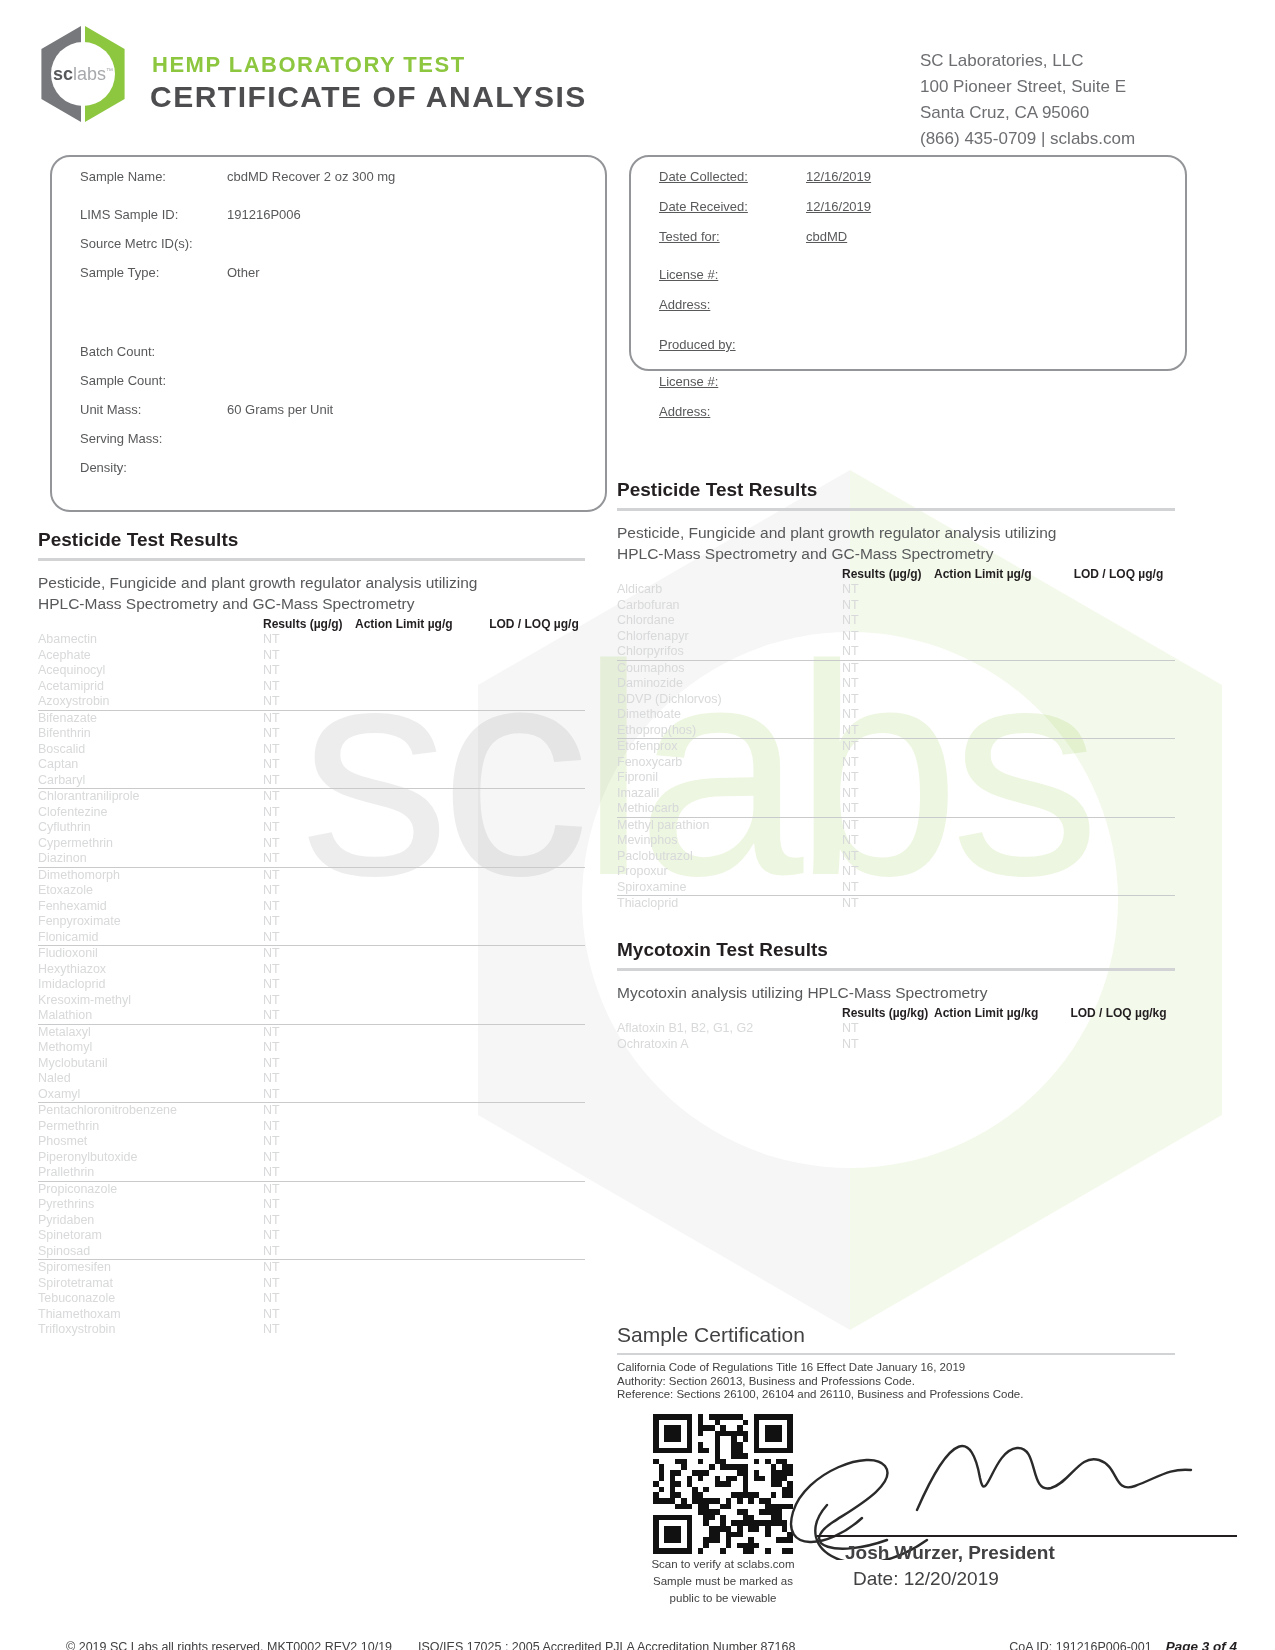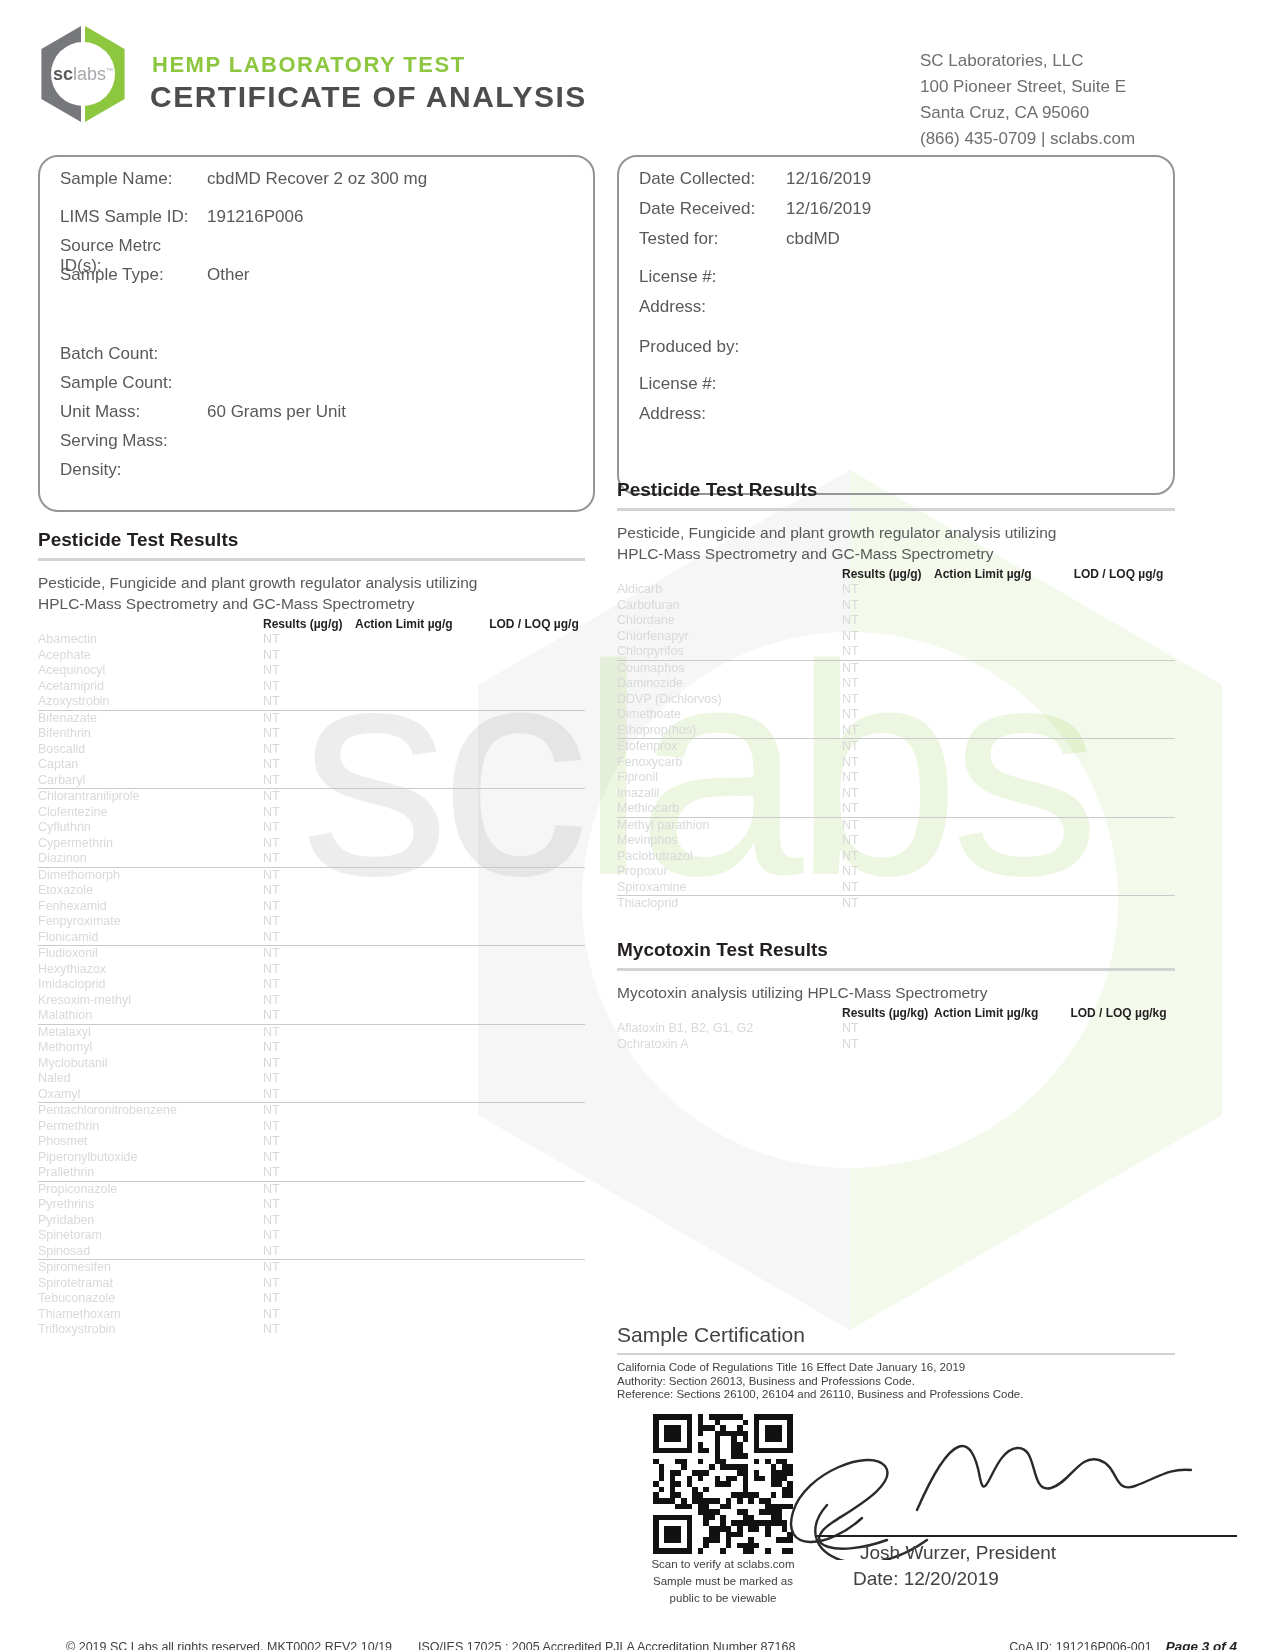--- a/index.html
+++ b/index.html
@@ -14,23 +14,23 @@
   .content{position:relative;z-index:1;}
   
   .logo{position:absolute;left:40px;top:24px;}
   .doc-type{position:absolute;left:152px;top:52px;font-size:22px;font-weight:bold;
             letter-spacing:1.5px;color:#8dc63f;}
   .doc-title{position:absolute;left:150px;top:80px;font-size:30px;font-weight:bold;
              letter-spacing:1.5px;color:#4d4d4f;}
   .lab-info{position:absolute;left:920px;top:48px;font-size:17px;line-height:26px;color:#6d6e71;}
   
   .info-box{position:absolute;border:2px solid #939598;border-radius:20px;
-            padding:12px 0 0 20px;box-sizing:border-box;font-size:17px;color:#58595b;}
+            padding:12px 0 0 28px;box-sizing:border-box;font-size:13px;color:#58595b;margin-left:12px;}
   .box-sample{left:38px;top:155px;width:557px;height:357px;}
-  .box-client{left:617px;top:155px;width:558px;height:340px;}
+  .box-client{left:617px;top:155px;width:558px;height:216px;text-decoration:underline;}
   .info-row{display:flex;}
   .info-row .lbl{width:147px;flex:none;}
   .box-sample .info-row{height:29px;}
   .box-sample .info-row:nth-of-type(1){margin-bottom:9px;}
   .box-sample .info-row:nth-of-type(5){margin-top:50px;}
   .box-client .info-row{height:30px;}
   .box-client .info-row:nth-of-type(4){margin-top:8px;}
   .box-client .info-row:nth-of-type(6){margin-top:10px;}
   .box-client .info-row:nth-of-type(7){margin-top:7px;}
   
@@ -50,21 +50,21 @@
   .sec-cert{left:617px;top:1322px;width:558px;height:290px;}
   .cert-title{font-size:21px;font-weight:normal;color:#414042;line-height:26px;}
   .cert-rule{border:none;border-top:2px solid #d1d3d4;margin:5px 0 0 0;}
   .cert-line{font-size:11.5px;line-height:13.5px;color:#414042;}
   .cert-lines{margin-top:6px;}
   .qr-wrap{position:absolute;left:18px;top:92px;width:176px;text-align:center;}
   .qr-box{width:140px;height:140px;margin:0 auto;background:#fff;}
   .qr-caption{font-size:11.5px;line-height:14px;color:#414042;margin-top:3px;}
   .sig-svg{position:absolute;left:150px;top:68px;}
   .sig-line{position:absolute;left:200px;top:213px;width:420px;border-top:2px solid #231f20;}
-  .sig-name{position:absolute;left:243px;top:220px;font-size:19px;color:#414042;}
+  .sig-name{position:absolute;left:228px;top:220px;font-size:19px;color:#414042;font-weight:bold;}
   .sig-date{position:absolute;left:236px;top:246px;font-size:19px;color:#414042;}
   
   .footer{position:absolute;left:38px;top:1600px;width:1199px;display:flex;align-items:baseline;
           font-size:12.5px;color:#414042;}
   .footer .f-left{padding-left:28px;text-align:right;}
   .footer .f-iso{margin-left:26px;margin-top:40px;}
   .footer .f-right{margin-left:auto;}
   .footer .f-page{font-weight:bold;font-size:13.5px;color:#231f20;margin-left:14px;font-style:italic;}
 </style>
 </head>

